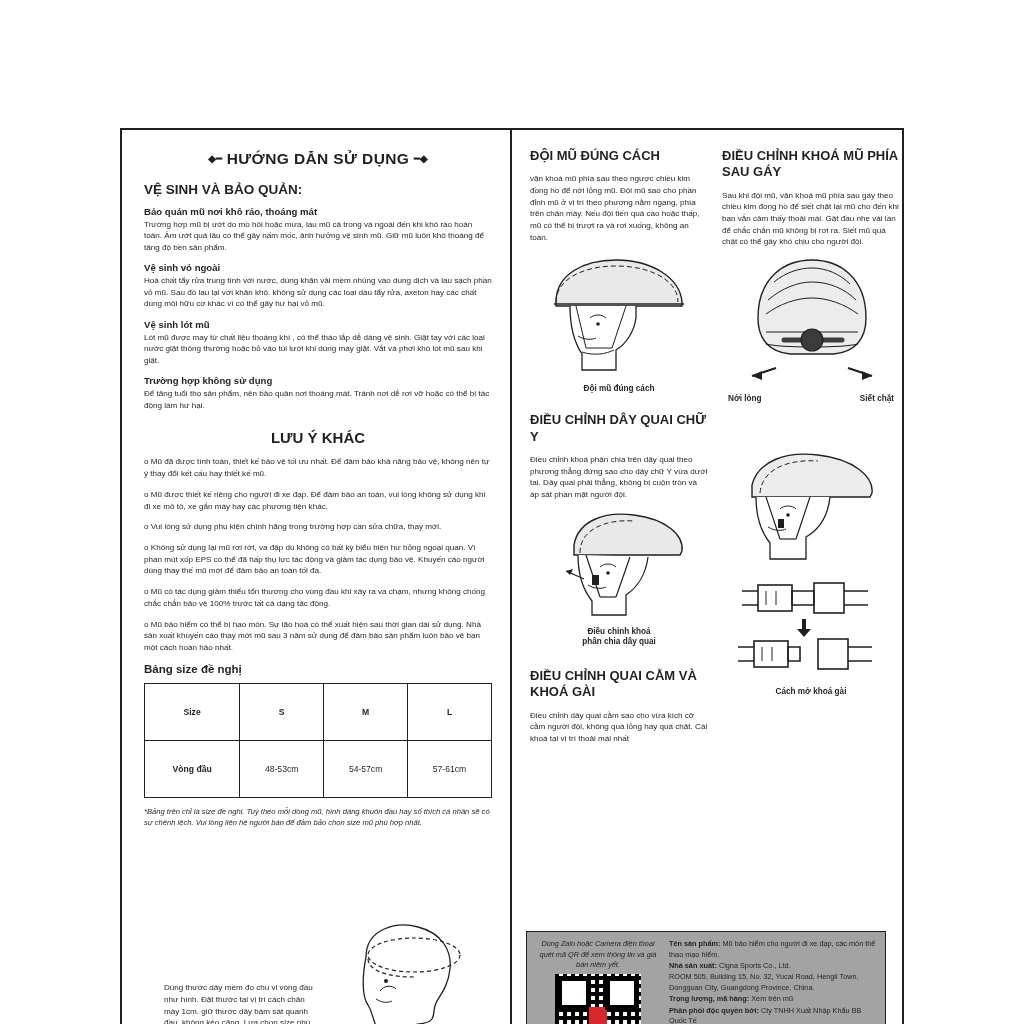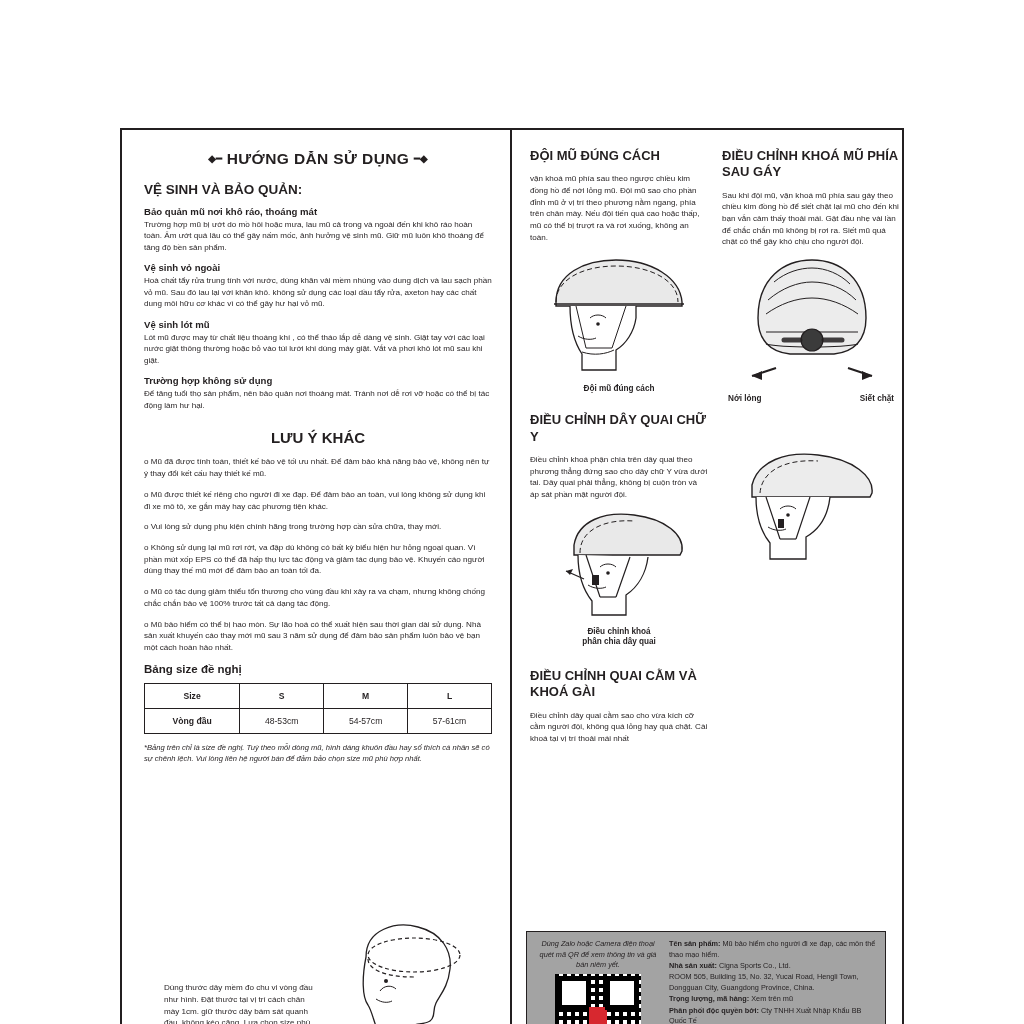--- a/index.html
+++ b/index.html
@@ -79,21 +79,21 @@
     font-weight: bold;
     margin: 3px 0 8px 0;
   }
   table.size {
     width: 100%;
     border-collapse: collapse;
     font-size: 8.6px;
   }
   table.size th, table.size td {
     border: 1px solid #231f20;
-    padding: 7px 4px;
+    padding: 23px 4px;
     text-align: center;
     font-weight: normal;
   }
   table.size th:first-child, table.size td:first-child { font-weight: bold; }
   table.size tr th { font-weight: bold; }
   p.note {
     font-size: 7.6px;
     font-style: italic;
     line-height: 1.45;
     margin: 8px 0 0 0;
@@ -338,20 +338,42 @@
               <path d="M34 58 C34 78 40 94 48 104 L48 120 L84 120 L84 98 C98 90 106 76 108 58" fill="#fff" stroke="#231f20" stroke-width="1.3"></path>
               <path d="M58 70 C62 66 70 66 74 70" fill="none" stroke="#231f20" stroke-width="1"></path>
               <circle cx="66" cy="76" r="1.8" fill="#231f20"></circle>
               <path d="M46 88 C52 92 60 92 64 90" fill="none" stroke="#231f20" stroke-width="1"></path>
               <path d="M44 58 L58 100 M88 58 L74 100" stroke="#231f20" stroke-width="1.2"></path>
               <path d="M58 100 L74 100" stroke="#231f20" stroke-width="1.2"></path>
               <rect x="56" y="80" width="6" height="9" fill="#231f20"></rect>
             </svg>
           </div>
 
+          <div class="fig" style="margin-top:6px">
+            <svg width="178" height="104" viewBox="0 0 178 104">
+
+              <rect x="36" y="10" width="34" height="26" fill="none" stroke="#231f20" stroke-width="1.6"></rect>
+              <path d="M70 16 L92 16 L92 30 L70 30 Z" fill="none" stroke="#231f20" stroke-width="1.6"></path>
+              <rect x="92" y="8" width="30" height="30" fill="none" stroke="#231f20" stroke-width="1.6"></rect>
+              <path d="M20 16 L36 16 M20 30 L36 30" stroke="#231f20" stroke-width="1.6"></path>
+              <path d="M122 16 L146 16 M122 30 L146 30" stroke="#231f20" stroke-width="1.6"></path>
+              <path d="M44 16 L44 30 M54 16 L54 30" stroke="#231f20" stroke-width="1"></path>
+
+              <path d="M82 44 L82 56" stroke="#231f20" stroke-width="4"></path>
+              <path d="M82 62 l-7 -8 l14 0 z" fill="#231f20"></path>
+
+              <rect x="32" y="66" width="34" height="26" fill="none" stroke="#231f20" stroke-width="1.6"></rect>
+              <path d="M66 72 L78 72 L78 86 L66 86 Z" fill="none" stroke="#231f20" stroke-width="1.6"></path>
+              <rect x="96" y="64" width="30" height="30" fill="none" stroke="#231f20" stroke-width="1.6"></rect>
+              <path d="M16 72 L32 72 M16 86 L32 86" stroke="#231f20" stroke-width="1.6"></path>
+              <path d="M126 72 L150 72 M126 86 L150 86" stroke="#231f20" stroke-width="1.6"></path>
+              <path d="M40 72 L40 86 M50 72 L50 86" stroke="#231f20" stroke-width="1"></path>
+            </svg>
+            <div class="fig-cap">Cách  mở khoá gài</div>
+          </div>
         </div>
       </div>
 
       <div class="infobox">
         <div class="qrside">
           <div class="qrtext">Dùng Zalo hoặc Camera điện thoại quét mã QR để xem thông tin và giá bán niêm yết.</div>
           <div class="qr">
               <i></i>
               <b></b>
             </div>

